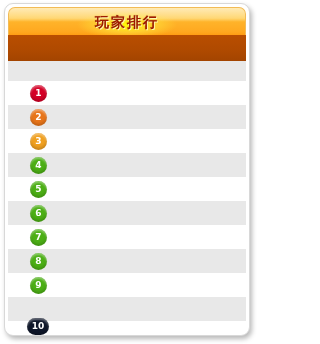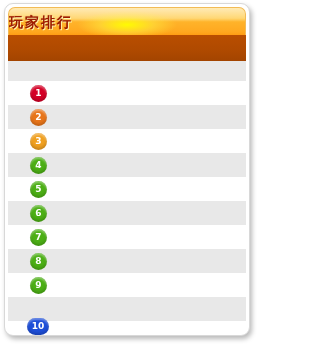--- a/index.html
+++ b/index.html
@@ -51,20 +51,21 @@
     position: absolute;
     left: 0; right: 0; top: 0;
     height: 13px;
     background: linear-gradient(to bottom, rgba(255,255,255,0.45), rgba(255,255,255,0.02));
     pointer-events: none;
   }
   .title-text {
     position: relative;
     z-index: 2;
     display: block;
+    text-align: center;
     line-height: 28px;
     font-size: 14px;
     font-weight: bold;
     letter-spacing: 2px;
     color: #9e1b00;
     text-shadow:
       1px 1px 0 rgba(255,255,190,0.85),
       0 0 1px rgba(140,20,0,0.6);
   }
 
@@ -202,19 +203,19 @@
         <span class="badge" style="background: rgb(76, 175, 21);">8</span>
         <span class="row-name"></span>
         <span class="row-score"></span>
       </div>
       <div class="rank-row">
         <span class="badge" style="background: rgb(76, 175, 21);">9</span>
         <span class="row-name"></span>
         <span class="row-score"></span>
       </div>
       <div class="rank-row alt">
-        <span class="badge wide" style="background: #1d4ed8; margin-top: 35px;">10</span>
+        <span class="badge wide" style="background: #0f172a; margin-top: 35px;">10</span>
         <span class="row-name"></span>
         <span class="row-score"></span>
       </div>
     </div>
 
 </div>
 
 </body></html>

